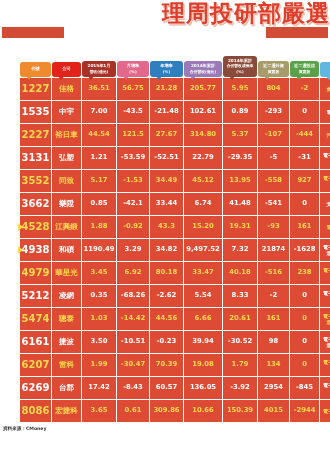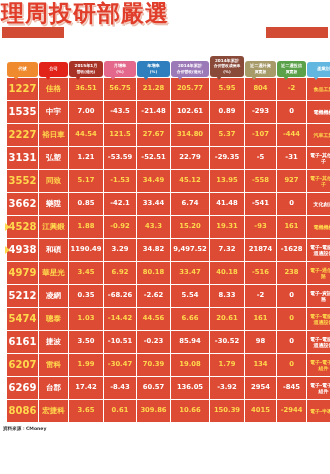--- a/index.html
+++ b/index.html
@@ -24,39 +24,39 @@
   .banner-bar-left, .banner-bar-right {
     position: absolute;
     top: 27px;
     height: 11px;
     background: #d24b34;
   }
   .banner-bar-left { left: 2px; width: 62px; }
   .banner-bar-right { right: 2px; width: 62px; }
   .banner-title {
     position: absolute;
-    left: 1px; right: 0; top: 1px;
-    text-align: left;
+    left: 10px; right: 0; top: 1px;
+    text-align: right;
     line-height: 25px;
   }
   .banner-title .line {
     display: block;
     font-size: 23px;
     font-weight: bold;
     color: #e03d2a;
     letter-spacing: 1px;
     text-shadow:
       1px 1px 0 #f4cfc3,
       1.5px 1.5px 0 #e8b5a4;
     white-space: nowrap;
   }
 
   
   .table-wrap {
-    padding: 0 6px;
+    padding: 0 19px;
   }
   table.stock {
     width: 326px;
     border-collapse: separate;
     border-spacing: 1px;
     table-layout: fixed;
   }
 
   
   thead th {
@@ -353,21 +353,21 @@
             <td class="num">161</td>
             <td class="num">0</td>
             <td class="ind">電子-電腦及 週邊設備</td>
           </tr>
           <tr class="">
             <td class="code">6161</td>
             <td class="name">捷波</td>
             <td class="num">3.50</td>
             <td class="num">-10.51</td>
             <td class="num">-0.23</td>
-            <td class="num">85.94</td>
+            <td class="num">39.94</td>
             <td class="num">-30.52</td>
             <td class="num">98</td>
             <td class="num">0</td>
             <td class="ind">電子-電腦及 週邊設備</td>
           </tr>
           <tr class="alt ">
             <td class="code">6207</td>
             <td class="name">雷科</td>
             <td class="num">1.99</td>
             <td class="num">-30.47</td>

